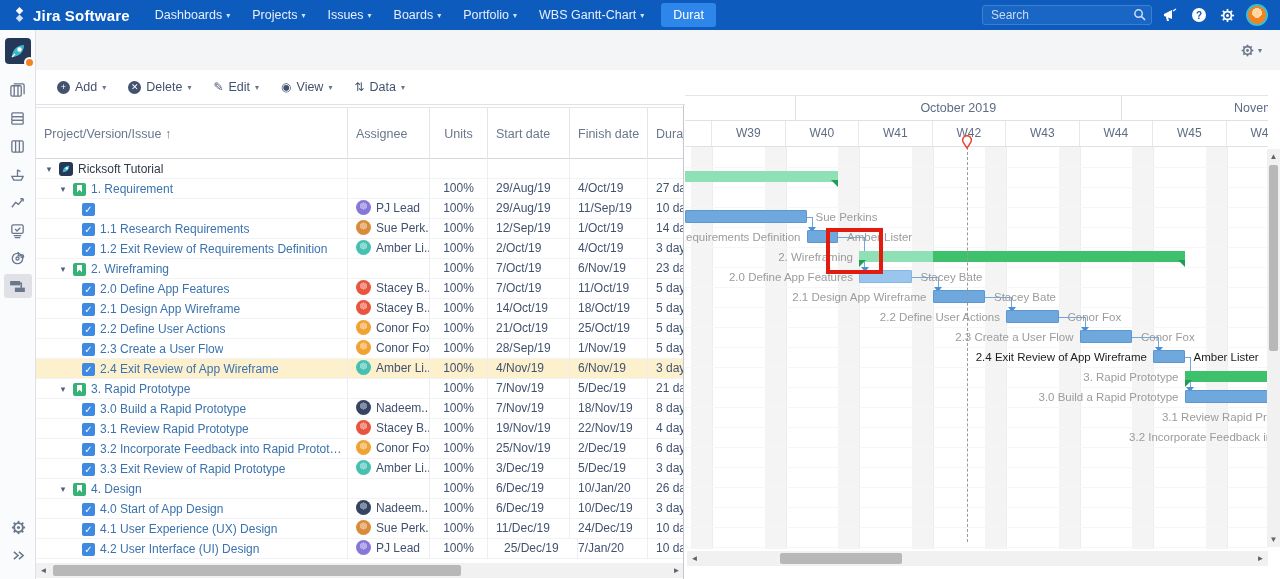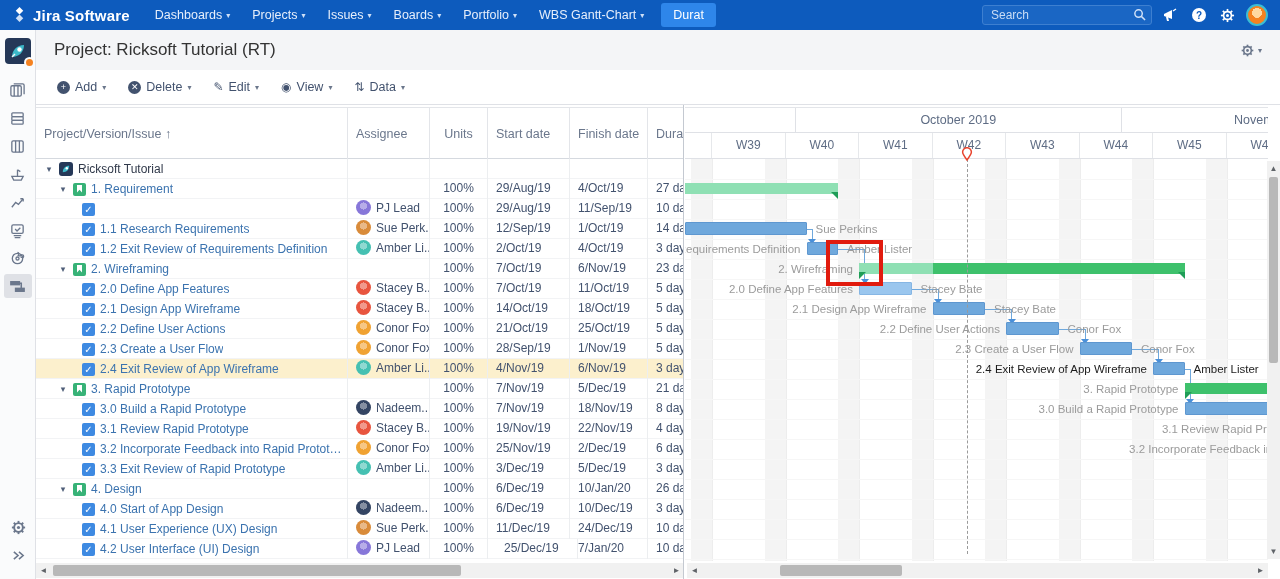--- a/index.html
+++ b/index.html
@@ -52,21 +52,21 @@
   .t-cell { position:absolute; top:0; height:20px; line-height:19px; padding:0 8px; overflow:hidden; white-space:nowrap; border-right:1px solid #eceef0; font-size:12px; color:#42526e; }
   .t-name { display:flex; align-items:center; gap:5px; padding:0; }
   .caret { color:#505f79; font-size:9px; width:10px; text-align:center; cursor:pointer; }
   .task-chk { width:13px; height:13px; background:#3e8ae2; border-radius:2px; color:#fff; font-size:10px; line-height:13px; text-align:center; flex:0 0 13px; }
   .ver-ic { position:relative; width:13px; height:13px; background:#37b277; border-radius:2px; flex:0 0 13px; }
   .ver-ic i { position:absolute; left:4px; top:2px; width:5px; height:8px; background:#fff; clip-path:polygon(0 0,100% 0,100% 100%,50% 65%,0 100%); }
   .link { color:#3b73af; cursor:pointer; }
   .proj-txt { color:#30394a; }
   .av { width:15px; height:15px; border-radius:50%; display:inline-block; vertical-align:-3px; margin-right:5px; }
   
-  .panel-gantt { position:absolute; left:685px; top:105px; width:595px; height:474px; background:#fff; overflow:hidden; }
+  .panel-gantt { position:absolute; left:685px; top:93px; width:595px; height:474px; background:#fff; overflow:hidden; }
   .g-months { position:absolute; left:0; top:2px; width:583px; height:26px; border-bottom:1px solid #dfe1e6; border-top:1px solid #e3e5e9; overflow:hidden; }
   .g-month { position:absolute; top:0; height:26px; line-height:25px; text-align:center; color:#5e6c84; font-size:12.5px; border-right:1px solid #dfe1e6; }
   .g-weeks { position:absolute; left:0; top:28px; width:583px; height:26px; border-bottom:1px solid #dfe1e6; overflow:hidden; }
   .g-week { position:absolute; top:0; height:26px; line-height:25px; text-align:center; color:#5e6c84; font-size:12px; border-right:1px solid #e6e8eb; }
   .g-body { position:absolute; left:0; top:54px; width:583px; height:402px; overflow:hidden; }
   .g-weekend { position:absolute; top:0; height:402px; background:#f4f4f4; }
   .g-gridv { position:absolute; top:0; height:402px; width:1px; background:#ededed; }
   .g-rowline { position:absolute; left:0; width:583px; height:1px; background:#f6f6f6; }
   .g-label { position:absolute; height:14px; line-height:14px; font-size:11.5px; color:#9b9b9b; white-space:nowrap; }
   .g-label.right-anchor { width:320px; text-align:right; }
@@ -248,21 +248,20 @@
       <div class="side-ic">
           <svg width="15" height="13" viewBox="0 0 16 14" fill="none" stroke="currentColor" stroke-width="1.7">
             <path d="M3 3 L7.5 7 L3 11"></path>
             <path d="M8.5 3 L13 7 L8.5 11"></path>
           </svg>
         </div>
     </div>
   </div>
 
   <div class="page-header">
-    <span class="page-title">Project:  Ricksoft Tutorial (RT)</span>
     <span class="header-gear">
       <svg width="15" height="15" viewBox="0 0 18 18">
           <g stroke="#6b778c" stroke-width="2">
             <line x1="9" y1="2" x2="9" y2="16"></line>
             <line x1="2" y1="9" x2="16" y2="9"></line>
             <line x1="4" y1="4" x2="14" y2="14"></line>
             <line x1="14" y1="4" x2="4" y2="14"></line>
           </g>
           <circle cx="9" cy="9" r="4.6" fill="#f4f5f7" stroke="#6b778c" stroke-width="2"></circle>
           <circle cx="9" cy="9" r="1.7" fill="#6b778c"></circle>

